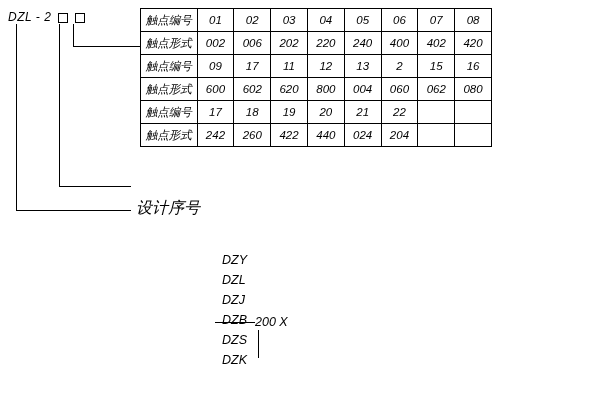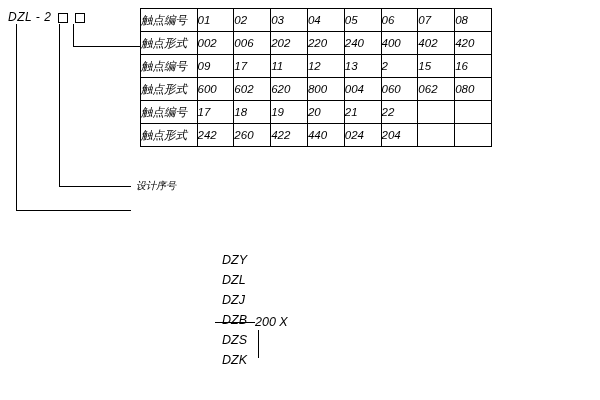--- a/index.html
+++ b/index.html
@@ -48,20 +48,21 @@
     left: 140px;
     top: 8px;
   }
   table.contact-table {
     border-collapse: collapse;
     table-layout: fixed;
   }
   table.contact-table td {
     border: 1px solid #000;
     height: 22px;
+    text-align: center;
     vertical-align: middle;
     font-size: 11.5px;
     padding: 0;
   }
   table.contact-table td.rowhead {
     width: 72px;
     font-size: 11.5px;
   }
   table.contact-table td.cell {
     width: 42px;
@@ -71,22 +72,23 @@
   .line {
     position: absolute;
     background: #000;
   }
   .hline { height: 1px; }
   .vline { width: 1px; }
 
   
   .leader-label {
     position: absolute;
-    font-size: 10px;
-    white-space: nowrap;
+    font-size: 16px;
+    white-space: nowrap;
+    margin-top: 19px;
   }
 
   
   .series-list {
     position: absolute;
     left: 175px;
     top: 250px;
     font-size: 12.5px;
     line-height: 20px;
     margin-left: 47px;

